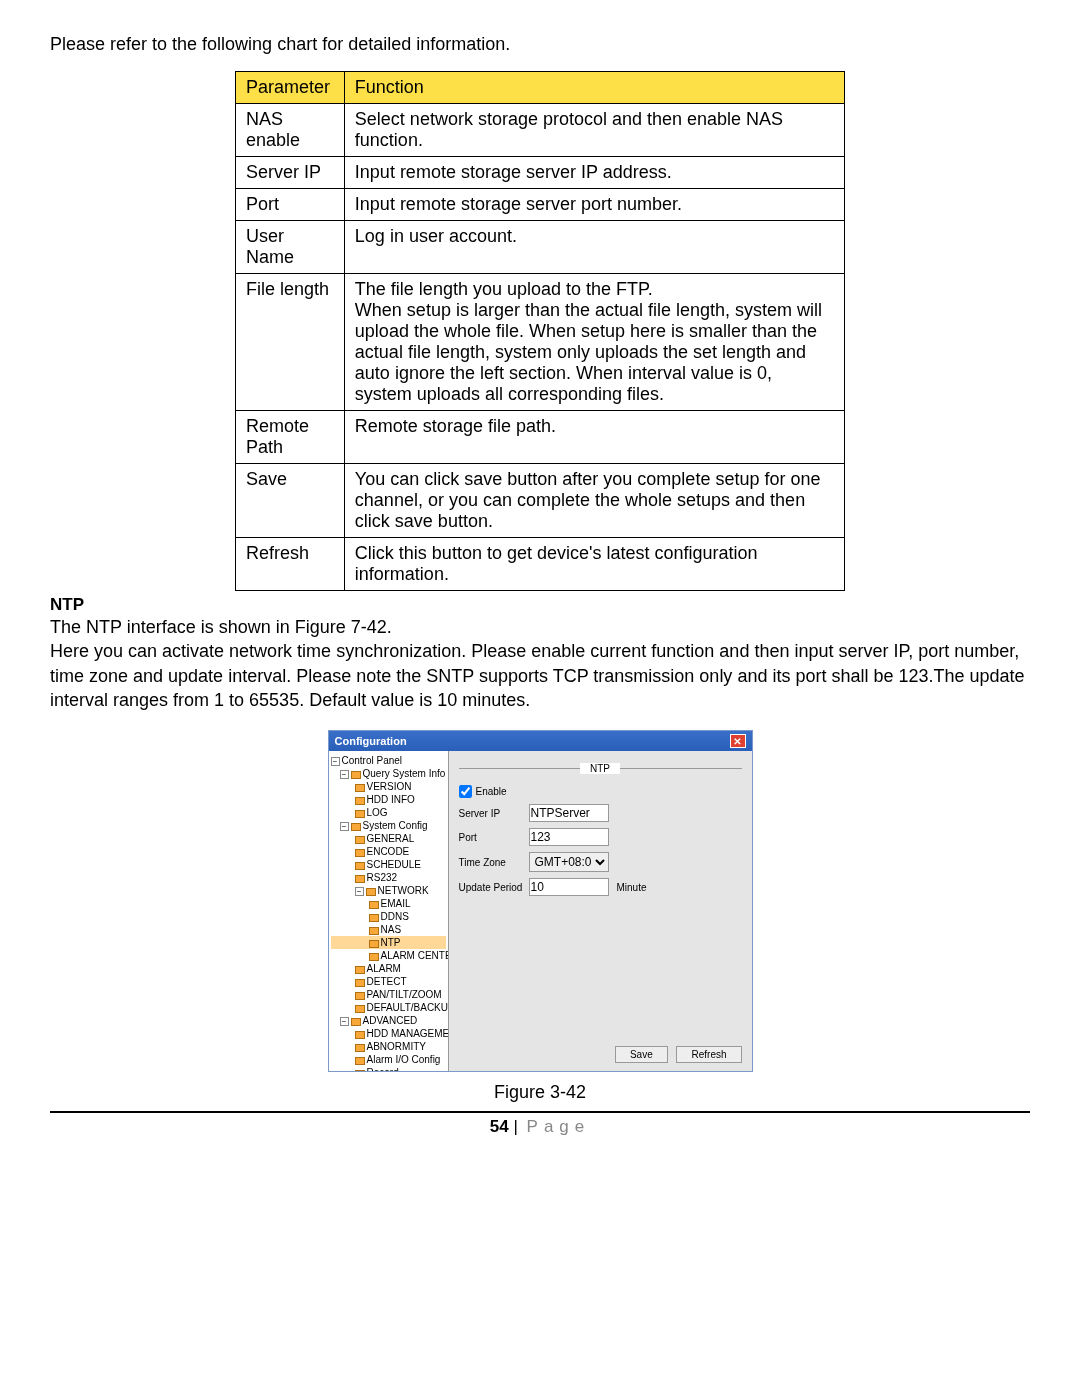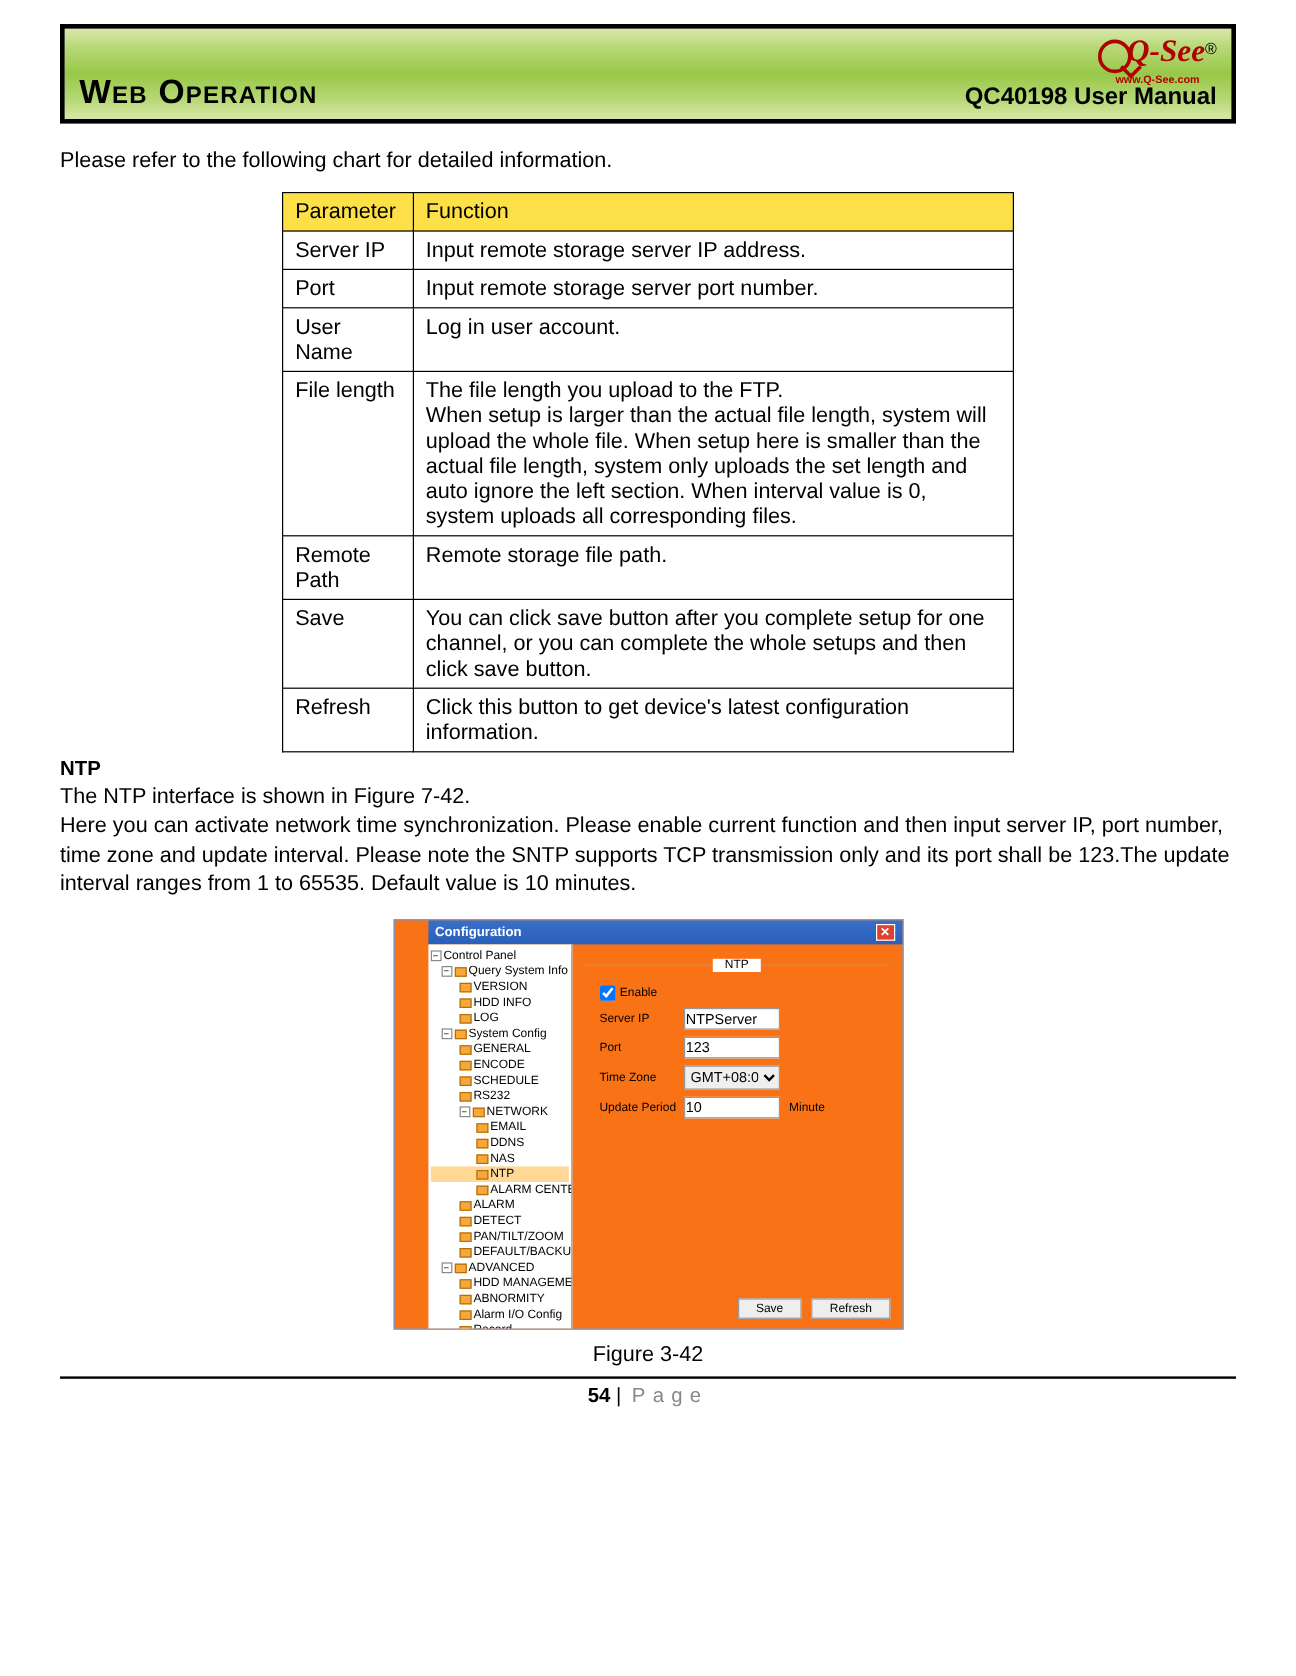--- a/index.html
+++ b/index.html
@@ -17,68 +17,62 @@
 .logo-url { font-size: 9px; color: #b00000; font-weight: bold; }
 .logo-ring { display:inline-block; width:28px; height:28px; border:3px solid #b00000; border-radius:50%; position:relative; margin-right:-4px; vertical-align:middle;}
 .logo-ring::after { content:''; position:absolute; width:10px; height:10px; border-right:3px solid #b00000; border-bottom:3px solid #b00000; top:14px; left:18px; transform:rotate(45deg);}
 .body-text { font-size: 18px; color: #000; margin: 14px 0 16px 0; }
 .param-table { border-collapse: collapse; margin: 0 auto; width: 610px; }
 .param-table td, .param-table th { border: 1px solid #000; padding: 5px 10px; font-size: 18px; text-align: left; vertical-align: top; font-weight: normal; }
 .param-table thead td { background: #fde047; }
 .ntp-heading { font-weight: bold; font-size: 17px; margin-top: 4px; }
 .ntp-body { font-size: 18px; line-height: 1.35; margin-bottom: 18px; }
 .fig-wrap { text-align: center; margin-top: 6px; }
-.config-window { width: 425px; margin: 0 auto; border: 1px solid #7a9ac9; font-family: Tahoma, sans-serif; font-size: 10px; text-align: left; background:#f97316;padding-left:28px;}
+.config-window { width: 425px; margin: 0 auto; border: 1px solid #7a9ac9; font-family: Tahoma, sans-serif; font-size: 10px; text-align: left; background:#e5e5e5;}
 .config-title { background: linear-gradient(to bottom,#3a6fc9,#2a5fb9); color:#fff; padding:3px 6px; display:flex; justify-content:space-between; align-items:center; font-weight:bold; font-size:11px;}
 .close-btn { background:#e04030; color:#fff; width:16px; height:14px; text-align:center; line-height:13px; font-weight:bold; border:1px solid #fff; font-size:10px;}
 .config-body { display:flex; height: 320px; }
 .tree { width: 120px; border-right:1px solid #999; padding:3px 2px; overflow:hidden; background:#fff;}
 .tree div { white-space: nowrap; line-height: 13px; color:#000;}
 .tree .sel { background:#ffd898; }
 .folder { display:inline-block; width:10px; height:8px; background:#f8a838; border:1px solid #b07010; margin-right:2px; vertical-align:middle;}
 .pm { display:inline-block; width:9px; height:9px; border:1px solid #888; text-align:center; line-height:7px; font-size:8px; margin-right:2px; background:#fff;}
 .panel { flex:1; padding:6px 10px; position:relative;}
 .panel-title { text-align:center; font-size:10px; border-bottom:1px solid #999; position:relative; }
 .panel-title span { background:#fff; padding:0 10px; position:relative; top:6px;}
-.panel-row { display:flex; align-items:center; margin:6px 13px; }
+.panel-row { display:flex; align-items:center; margin:6px 0; }
 .panel-row .lbl { width:70px; }
 .panel-row input[type=text], .panel-row select { width:80px; font-size:12px; border:1px solid #999; padding:1px;}
 .panel-btns { position:absolute; bottom:8px; right:10px; }
 .panel-btns button { font-size:10px; padding:2px 14px; margin-left:6px; border:1px solid #999; background:#eee;}
 .fig-caption { font-size:18px; margin-top:10px; }
 .page-footer { text-align:center; border-top:2px solid #000; padding-top:4px; font-size:17px; margin-top:8px;}
 .page-footer .num { font-weight:bold; }
 .page-footer .word { color:#888; letter-spacing:6px; margin-left:4px;}
 </style>
 </head>
 <body>
 
 <div class="page">
 
-  <div class="header-border">
-    <div class="header-banner">
-      <div class="logo">
-        <span class="logo-ring"></span><span class="logo-text">Q-See</span><sup>®</sup>
-        <div class="logo-url">www.Q-See.com</div>
-      </div>
-      <span class="header-title">Web Operation</span>
-      <span class="header-sub">QC40198 User Manual</span>
-    </div>
-  </div>
 
   <p class="body-text">Please refer to the following chart for detailed information.</p>
 
   <table class="param-table">
     <thead>
         <tr>
       <td>Parameter</td>
       <td>Function</td>
     </tr>
       </thead>
     <tbody>
+      <tr>
+          <td>NAS enable</td>
+          <td>Select network storage protocol and then enable NAS function.</td>
+        </tr>
       <tr>
           <td>Server IP</td>
           <td>Input remote storage server IP address.</td>
         </tr>
       <tr>
           <td>Port</td>
           <td>Input remote storage server port number.</td>
         </tr>
       <tr>
           <td>User Name</td>

